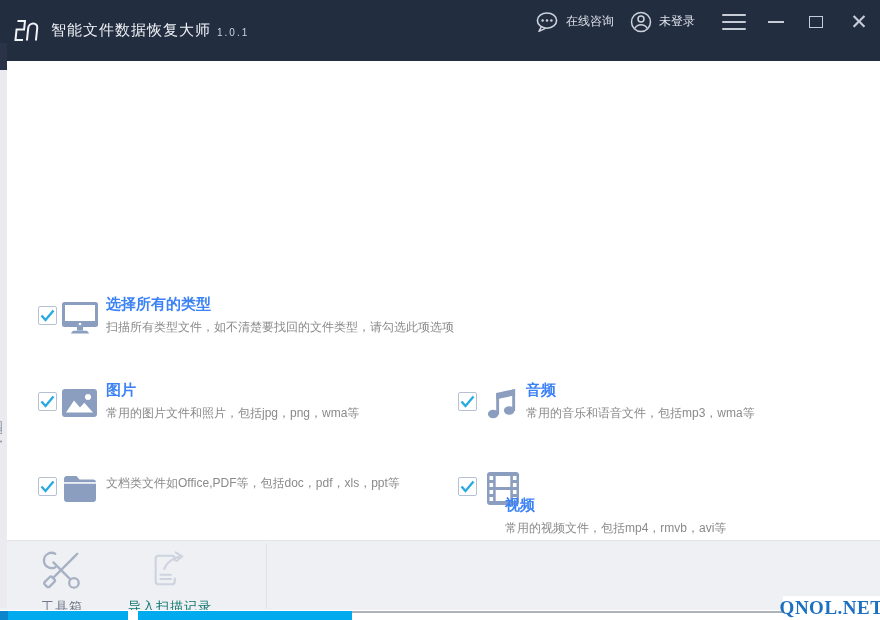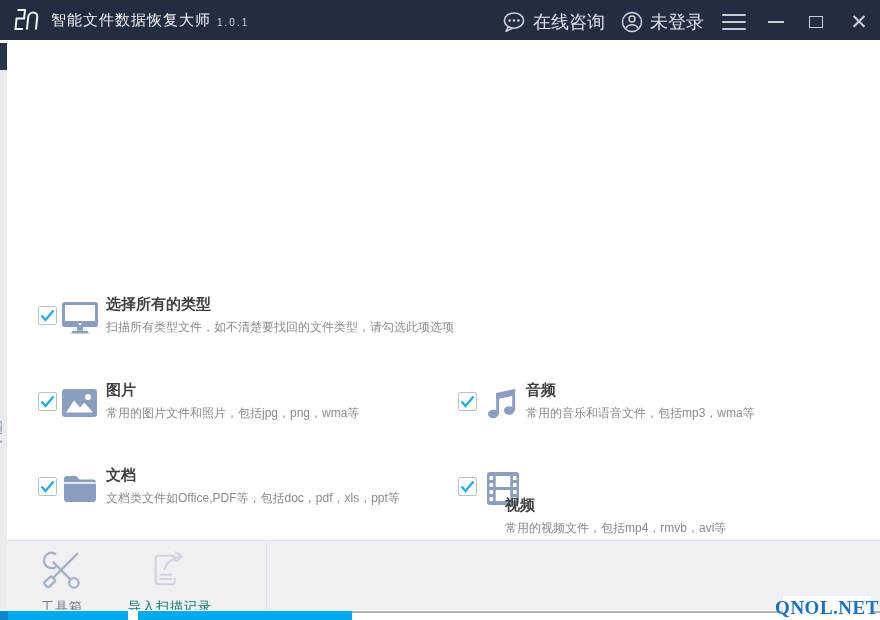--- a/index.html
+++ b/index.html
@@ -1,30 +1,30 @@
 <!DOCTYPE html>
 <html><head>
 <meta charset="utf-8">
 <style>
   * { margin:0; padding:0; box-sizing:border-box; }
   html,body { width:880px; height:620px; overflow:hidden; background:#fff;
     font-family:"Liberation Sans","DejaVu Sans",sans-serif; }
   #app { position:relative; width:880px; height:620px; background:#fff; }
 
   
-  .titlebar { position:absolute; left:0; top:0; width:880px; height:40px;
+  .titlebar { position:absolute; left:0; top:0; width:880px; height:61px;
     background:#232d40; display:flex; align-items:center; color:#dfe3ea; }
   .logo { margin-left:12px; width:30px; height:30px; flex:0 0 auto; }
   .app-title { margin-left:9px; font-size:15px; color:#eef1f5; letter-spacing:1px; }
   .app-version { margin-left:6px; font-size:10px; color:#cdd3dc; letter-spacing:2px; margin-top:4px; }
   .titlebar-right { position:absolute; right:0; top:0; height:43px; display:flex; align-items:center; }
-  .tb-item { display:flex; align-items:center; font-size:18px; color:#dde2e9; cursor:pointer; }
+  .tb-item { display:flex; align-items:center; font-size:12px; color:#dde2e9; cursor:pointer; }
   .tb-item svg { margin-right:7px; }
   .tb-online { margin-right:16px; }
-  .tb-login  { margin-right:18px; }
+  .tb-login  { margin-right:27px; }
   .tb-menu { width:24px; height:16px; display:flex; flex-direction:column; justify-content:space-between; margin-right:20px; cursor:pointer; }
   .tb-menu i { display:block; height:2px; background:#c7cdd7; border-radius:1px; }
   .tb-min { width:20px; height:43px; display:flex; align-items:center; justify-content:center; margin-right:20px; cursor:pointer; }
   .tb-min i { width:16px; height:2px; background:#c7cdd7; display:block; }
   .tb-max { width:20px; height:43px; display:flex; align-items:center; justify-content:center; margin-right:20px; cursor:pointer; }
   .tb-max i { width:14px; height:12px; border:1.5px solid #c7cdd7; display:block; }
   .tb-close { width:26px; height:43px; display:flex; align-items:center; justify-content:center; margin-right:8px;
     font-size:21px; color:#c7cdd7; cursor:pointer; font-weight:300; }
 
   
@@ -34,21 +34,21 @@
 
   
   .main { position:absolute; left:0; top:134px; width:880px; height:406px; background:#fff; }
   .opt { position:absolute; }
   .cb { position:absolute; width:19px; height:19px; background:#fff; border:1px solid #b6c2d3; border-radius:2px;
     cursor:pointer; display:flex; align-items:center; justify-content:center; }
   .cb svg { display:none; }
   .cb.checked svg { display:block; }
   .opt-icon { position:absolute; }
   .opt-text { position:absolute; }
-  .opt-title { font-size:15px; font-weight:bold; color:#404040; line-height:1; }
+  .opt-title { font-size:15px; font-weight:bold; color:#3b82f6; line-height:1; }
   .opt-desc { font-size:12px; color:#8a8a8a; margin-top:10px; line-height:1; white-space:nowrap; }
 
   
   .footer { position:absolute; left:0; top:540px; width:880px; height:87px; background:#eef0f3; border-top:1px solid #e2e3e7; }
   .footer-divider { position:absolute; left:266px; top:2px; width:1px; height:66px; background:#dfe2e7; }
   .tool { position:absolute; top:8px; text-align:center; cursor:pointer; }
   .tool .t-label { display:block; margin-top:3px; font-size:13px; color:#6f7988; letter-spacing:1px; }
   .tool-box { left:24px; width:76px; }
   .tool-import { left:118px; width:104px; }
   .tool-import .t-label { color:#0f766e; }
@@ -56,21 +56,21 @@
   
   .edge-left { position:absolute; left:0; top:43px; width:7px; height:565px; background:#ebebef; overflow:hidden; }
   .edge-left-dark { position:absolute; left:0; top:0; width:7px; height:27px; background:#2a3347; }
   .edge-frag { position:absolute; left:0; top:368px; width:7px; font-size:13px; color:#8b93a5;
     line-height:22px; writing-mode:vertical-rl; text-orientation:upright; letter-spacing:8px; overflow:hidden; }
   .bottom-area { position:absolute; left:0; top:610px; width:880px; height:10px; background:#fff; }
   .strip-deep { position:absolute; left:0; top:1px; width:8px; height:9px; background:#0c85cd; }
   .strip-cyan1 { position:absolute; left:8px; top:1px; width:120px; height:9px; background:#00aaee; }
   .strip-cyan2 { position:absolute; left:138px; top:1px; width:214px; height:9px; background:#00aaee; }
   .strip-line { position:absolute; left:352px; top:1px; width:528px; height:2px; background:#aeb2b9; }
-  .watermark { position:absolute; left:783px; top:596px; width:88px; height:24px; background:#fff;
+  .watermark { position:absolute; left:783px; top:596px; width:97px; height:24px; background:#fff;
     display:flex; align-items:center; justify-content:center;
     font-family:"Liberation Serif","DejaVu Serif",serif; font-weight:bold; font-size:19px; color:#1d6fc0; letter-spacing:0.5px; }
 </style>
 </head>
 <body>
 
 <div id="app">
 
   <div class="titlebar">
     <svg class="logo" viewBox="0 0 30 30">
@@ -182,21 +182,20 @@
       <span class="cb checked" style="left:38px; top:343px;">
         <svg width="15" height="13" viewBox="0 0 15 13">
             <polyline points="1.5,6.5 5.5,11 13.5,1.5" fill="none" stroke="#29abe2" stroke-width="2.4"></polyline>
           </svg>
       </span>
       <svg class="opt-icon" style="left:62px; top:340px;" width="36" height="29" viewBox="0 0 36 29">
         <path d="M2 5 a3 3 0 0 1 3 -3 h9.5 l3 3.6 h13.5 a3 3 0 0 1 3 3 V25 a3 3 0 0 1 -3 3 H5 a3 3 0 0 1 -3 -3 Z" fill="#8c9ec0"></path>
         <rect x="2" y="8.2" width="32" height="1.5" fill="#fff"></rect>
       </svg>
       <div class="opt-text" style="left:106px; top:333px;">
-        <div class="opt-title">文档</div>
         <div class="opt-desc">文档类文件如Office,PDF等，包括doc，pdf，xls，ppt等</div>
       </div>
     </div>
 
     <div class="opt">
       <span class="cb checked" style="left:458px; top:343px;">
         <svg width="15" height="13" viewBox="0 0 15 13">
             <polyline points="1.5,6.5 5.5,11 13.5,1.5" fill="none" stroke="#29abe2" stroke-width="2.4"></polyline>
           </svg>
       </span>

